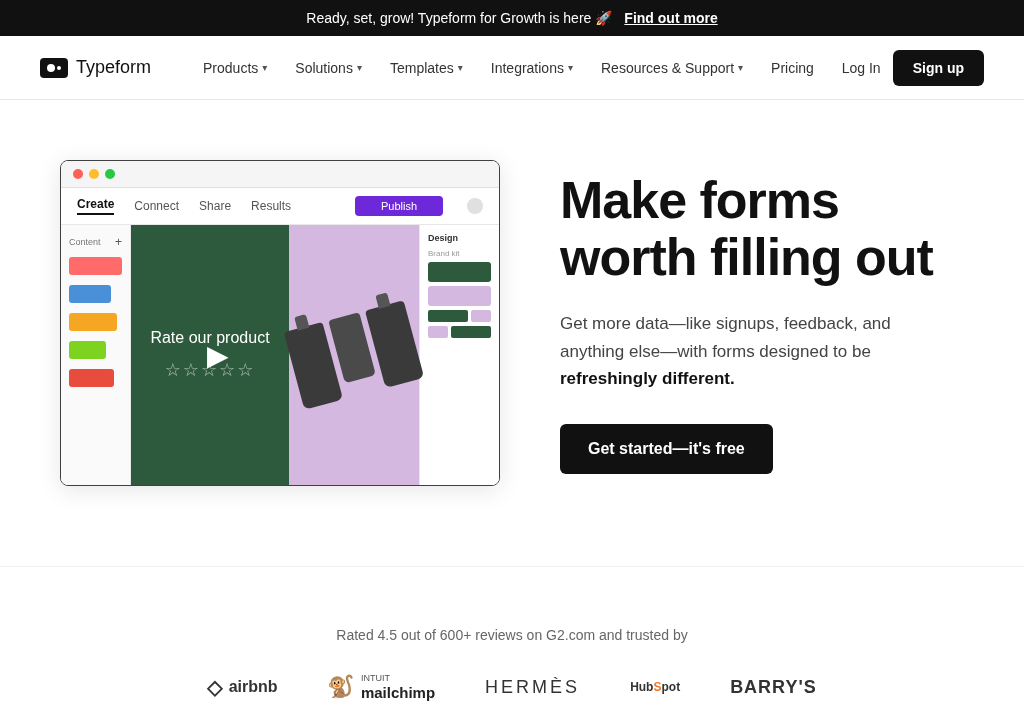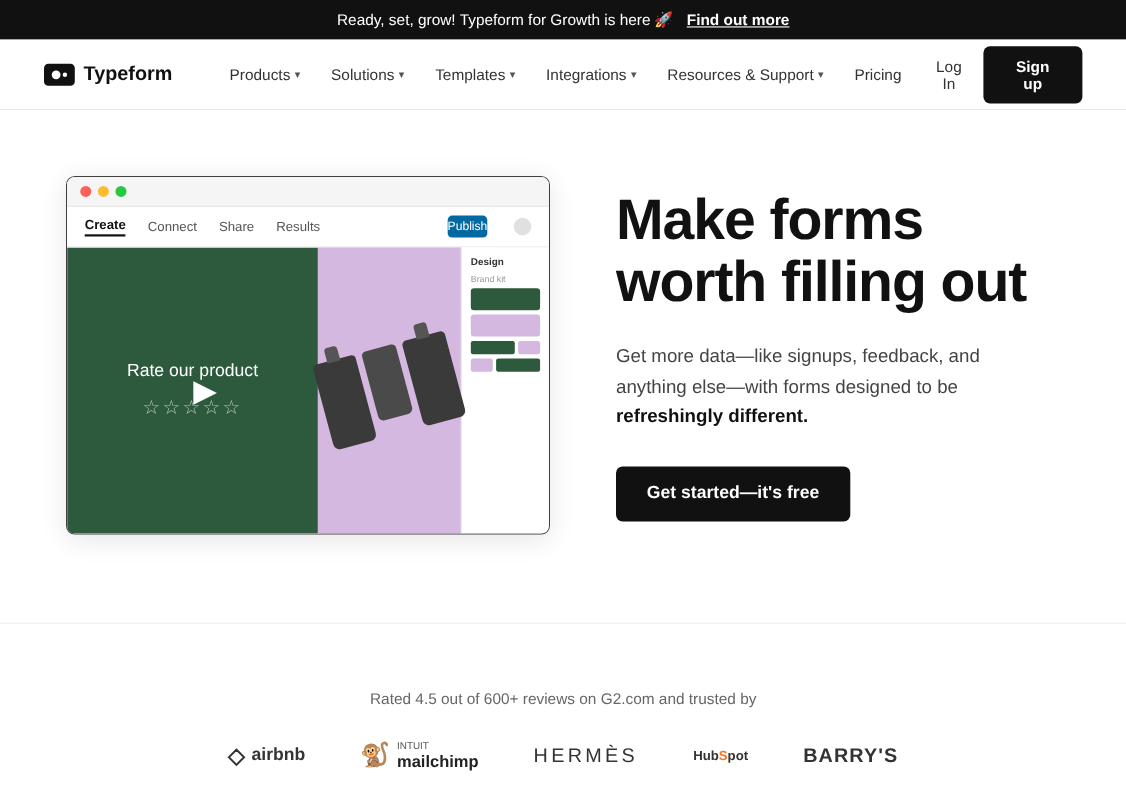--- a/index.html
+++ b/index.html
@@ -21,21 +21,21 @@
       align-items: center;
       padding: 0 40px;
       height: 64px;
       border-bottom: 1px solid #e8e8e8;
       background: #fff;
     }
     .logo {
       display: flex;
       align-items: center;
       gap: 8px;
-      font-weight: 700;
+      font-weight: 400;
       font-size: 18px;
       color: #111;
       text-decoration: none;
       margin-right: 40px;
     }
     .logo-icon {
       width: 28px;
       height: 20px;
       background: #111;
       border-radius: 4px;
@@ -154,26 +154,26 @@
     }
     .editor-nav span { cursor: pointer; }
     .editor-nav span.active {
       color: #111;
       font-weight: 600;
       border-bottom: 2px solid #111;
       padding-bottom: 2px;
     }
     .publish-btn {
       margin-left: auto;
-      background: #0369a1;
+      background: #6d28d9;
       color: #fff;
       border: none;
       border-radius: 4px;
       font-size: 11px;
-      padding: 4px 0;
+      padding: 4px 26px;
       cursor: pointer;
     }
 
     .editor-body {
       display: flex;
       height: 260px;
     }
     .editor-sidebar {
       width: 70px;
       border-right: 1px solid #e8e8e8;
@@ -425,20 +425,31 @@
       </div>
       <div class="editor-nav">
         <span class="active">Create</span>
         <span>Connect</span>
         <span>Share</span>
         <span>Results</span>
         <button class="publish-btn">Publish</button>
         <div style="width:16px;height:16px;background:#e0e0e0;border-radius:50%;margin-left:4px;"></div>
       </div>
       <div class="editor-body">
+        <div class="editor-sidebar">
+          <div class="sidebar-label">
+            <span>Content</span>
+            <span class="plus">+</span>
+          </div>
+          <div class="sidebar-item-block" style="background:#ff6b6b;width:100%;"></div>
+          <div class="sidebar-item-block" style="background:#4a90d9;width:80%;"></div>
+          <div class="sidebar-item-block" style="background:#f5a623;width:90%;"></div>
+          <div class="sidebar-item-block" style="background:#7ed321;width:70%;"></div>
+          <div class="sidebar-item-block" style="background:#e74c3c;width:85%;"></div>
+        </div>
         <div class="editor-main">
           <div class="form-canvas">
             <div class="form-slide">
               <div class="form-slide-text">Rate our product</div>
               <div class="stars">☆☆☆☆☆</div>
               <div class="cursor-arrow">▶</div>
             </div>
           </div>
           <div class="product-img-area">
             <div class="bottle-group">

